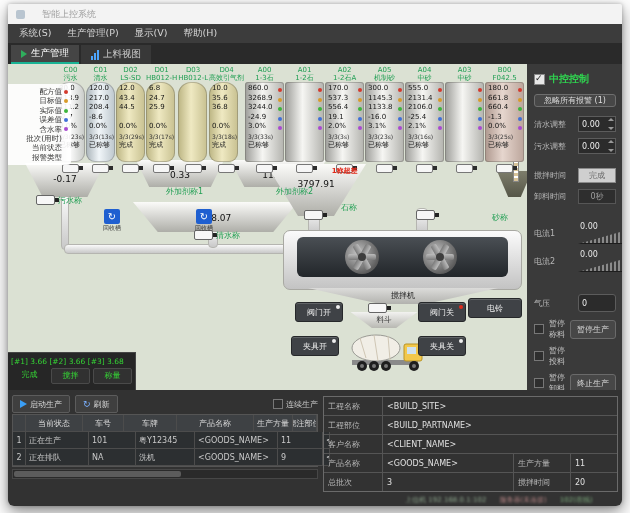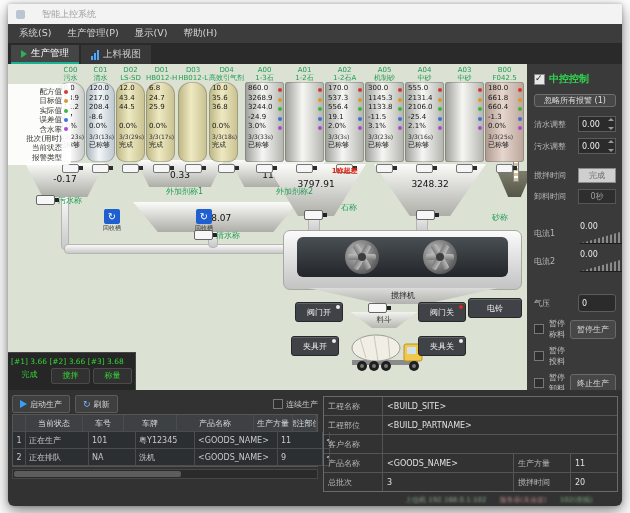--- a/index.html
+++ b/index.html
@@ -438,21 +438,21 @@
             <div class="silo wide agg">
     <div class="hd">
                 <div class="code">A05</div>
                 <div class="nm">机制砂</div>
               </div>
     <div class="body">
       <div class="vals">
                   <div>300.0</div>
                   <div>1145.3</div>
                   <div>1133.8</div>
-                  <div>-11.5</div>
+                  <div>-16.0</div>
                   <div>3.1%</div>
                   <div class="batch">3/3(23s)</div>
                   <div class="stat">已称够</div>
                 </div>
       <div class="dots">
                   <i style="background: rgb(210, 58, 46);"></i>
                   <i style="background: rgb(216, 155, 42);"></i>
                   <i style="background: rgb(60, 181, 60);"></i>
                   <i style="background: rgb(63, 111, 216);"></i>
                   <i style="background: rgb(169, 74, 208);"></i>
@@ -545,21 +545,20 @@
         <div class="pipe" style="left:56px;top:180px;width:228px;height:8px;"></div>
         <div class="pipe" style="left:200px;top:164px;width:8px;height:18px;"></div>
         <div class="pipe" style="left:300px;top:144px;width:10px;height:24px;"></div>
         <div class="pipe" style="left:408px;top:144px;width:10px;height:24px;"></div>
 
         <div class="hopper trap1 h-sewage"><span>-0.17</span></div>
         <div class="hopper trap2 h-admix1"><span>0.33</span></div>
         <div class="hopper trap2 h-admix2"><span>112.02</span></div>
         <div class="hopper trap2 h-water"><span>208.07</span></div>
         <div class="hopper trap3 h-stone"><span>3797.91</span></div>
-        <div class="hopper trap3 h-sand"><span>3248.32</span></div>
         <div class="hopper trap3 h-powder"></div>
         <div class="gauge"></div>
 
         <div class="glabel lbl-sewage">污水称</div>
         <div class="glabel lbl-admix1">外加剂称1</div>
         <div class="glabel lbl-admix2">外加剂称2</div>
         <div class="glabel lbl-water">清水称</div>
         <div class="glabel lbl-stone">石称</div>
         <div class="glabel lbl-sand">砂称</div>
 
@@ -776,20 +775,21 @@
           <div class="ir">
             <span class="il">工程名称</span>
             <span class="iv">&lt;BUILD_SITE&gt;</span>
           </div>
           <div class="ir">
             <span class="il">工程部位</span>
             <span class="iv">&lt;BUILD_PARTNAME&gt;</span>
           </div>
           <div class="ir">
             <span class="il">客户名称</span>
+            <span class="iv">&lt;CLIENT_NAME&gt;</span>
           </div>
           <div class="ir">
             <span class="il">产品名称</span>
             <span class="iv">&lt;GOODS_NAME&gt;</span>
             <span class="il2">生产方量</span>
             <span class="iv2">11</span>
           </div>
           <div class="ir">
             <span class="il">总批次</span>
             <span class="iv">3</span>

